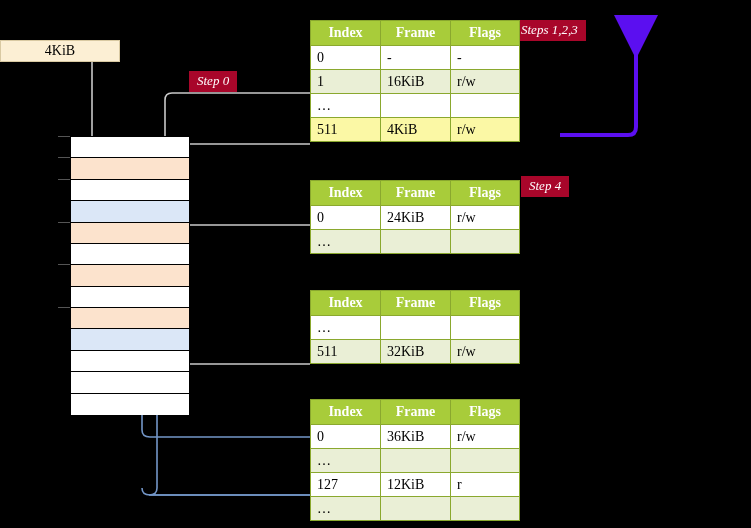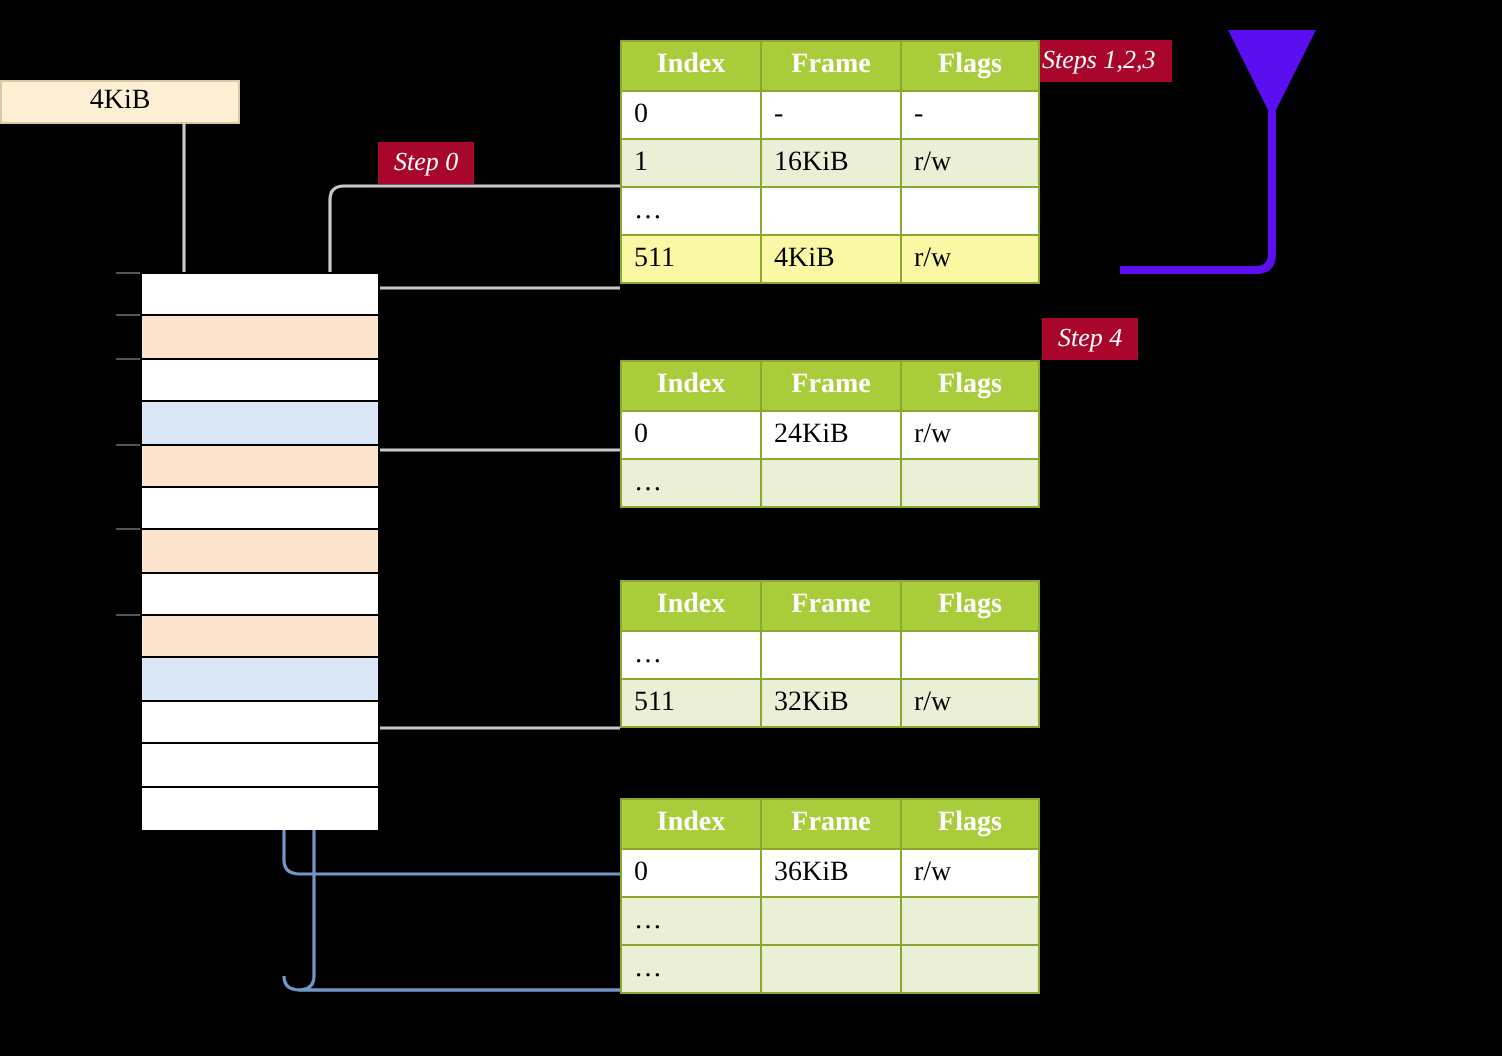--- a/index.html
+++ b/index.html
@@ -137,21 +137,21 @@
 
     <path d="M 560,135 L 628,135 Q 636,135 636,127 L 636,27" stroke="#5b0ff0" stroke-width="4" fill="none" marker-end="url(#ah-purple)"></path>
   </svg>
 
   <div class="kib-box" id="kib" style="left: 0px; top: 40px; width: 120px; height: 22px; background: rgb(252, 239, 212);">
     <span>4KiB</span>
   </div>
 
   <div class="badge red" id="badge0" style="left: 189px; top: 41px; background: rgb(168, 6, 42); margin-top: 30px;">Step 0</div>
   <div class="badge red" id="badge1" style="left: 513px; top: 20px; background: rgb(168, 6, 42);">Steps 1,2,3</div>
-  <div class="badge red" id="badge3" style="left: 521px; top: 159px; background: rgb(168, 6, 42);">Step 4</div>
+  <div class="badge red" id="badge3" style="left: 521px; top: 176px; background: rgb(168, 6, 42);">Step 4</div>
 
   <div id="memcol" style="left: 70px; top: 136px; width: 120px; height: 278px;">
       <div class="memrow" style="height: 21.3846px; background: rgb(255, 255, 255);"></div>
       <div class="memrow" style="height: 21.3846px; background: rgb(252, 227, 205);"></div>
       <div class="memrow" style="height: 21.3846px; background: rgb(255, 255, 255);"></div>
       <div class="memrow" style="height: 21.3846px; background: rgb(219, 231, 247);"></div>
       <div class="memrow" style="height: 21.3846px; background: rgb(252, 227, 205);"></div>
       <div class="memrow" style="height: 21.3846px; background: rgb(255, 255, 255);"></div>
       <div class="memrow" style="height: 21.3846px; background: rgb(252, 227, 205);"></div>
       <div class="memrow" style="height: 21.3846px; background: rgb(255, 255, 255);"></div>
@@ -256,20 +256,25 @@
           <tr class="odd">
             <td>0</td>
             <td>36KiB</td>
             <td>r/w</td>
           </tr>
           <tr class="even">
             <td>…</td>
             <td></td>
             <td></td>
           </tr>
+          <tr class="odd">
+            <td>127</td>
+            <td>12KiB</td>
+            <td>r</td>
+          </tr>
           <tr class="even">
             <td>…</td>
             <td></td>
             <td></td>
           </tr>
         </tbody>
       </table>
     </div>
 
 </div>

